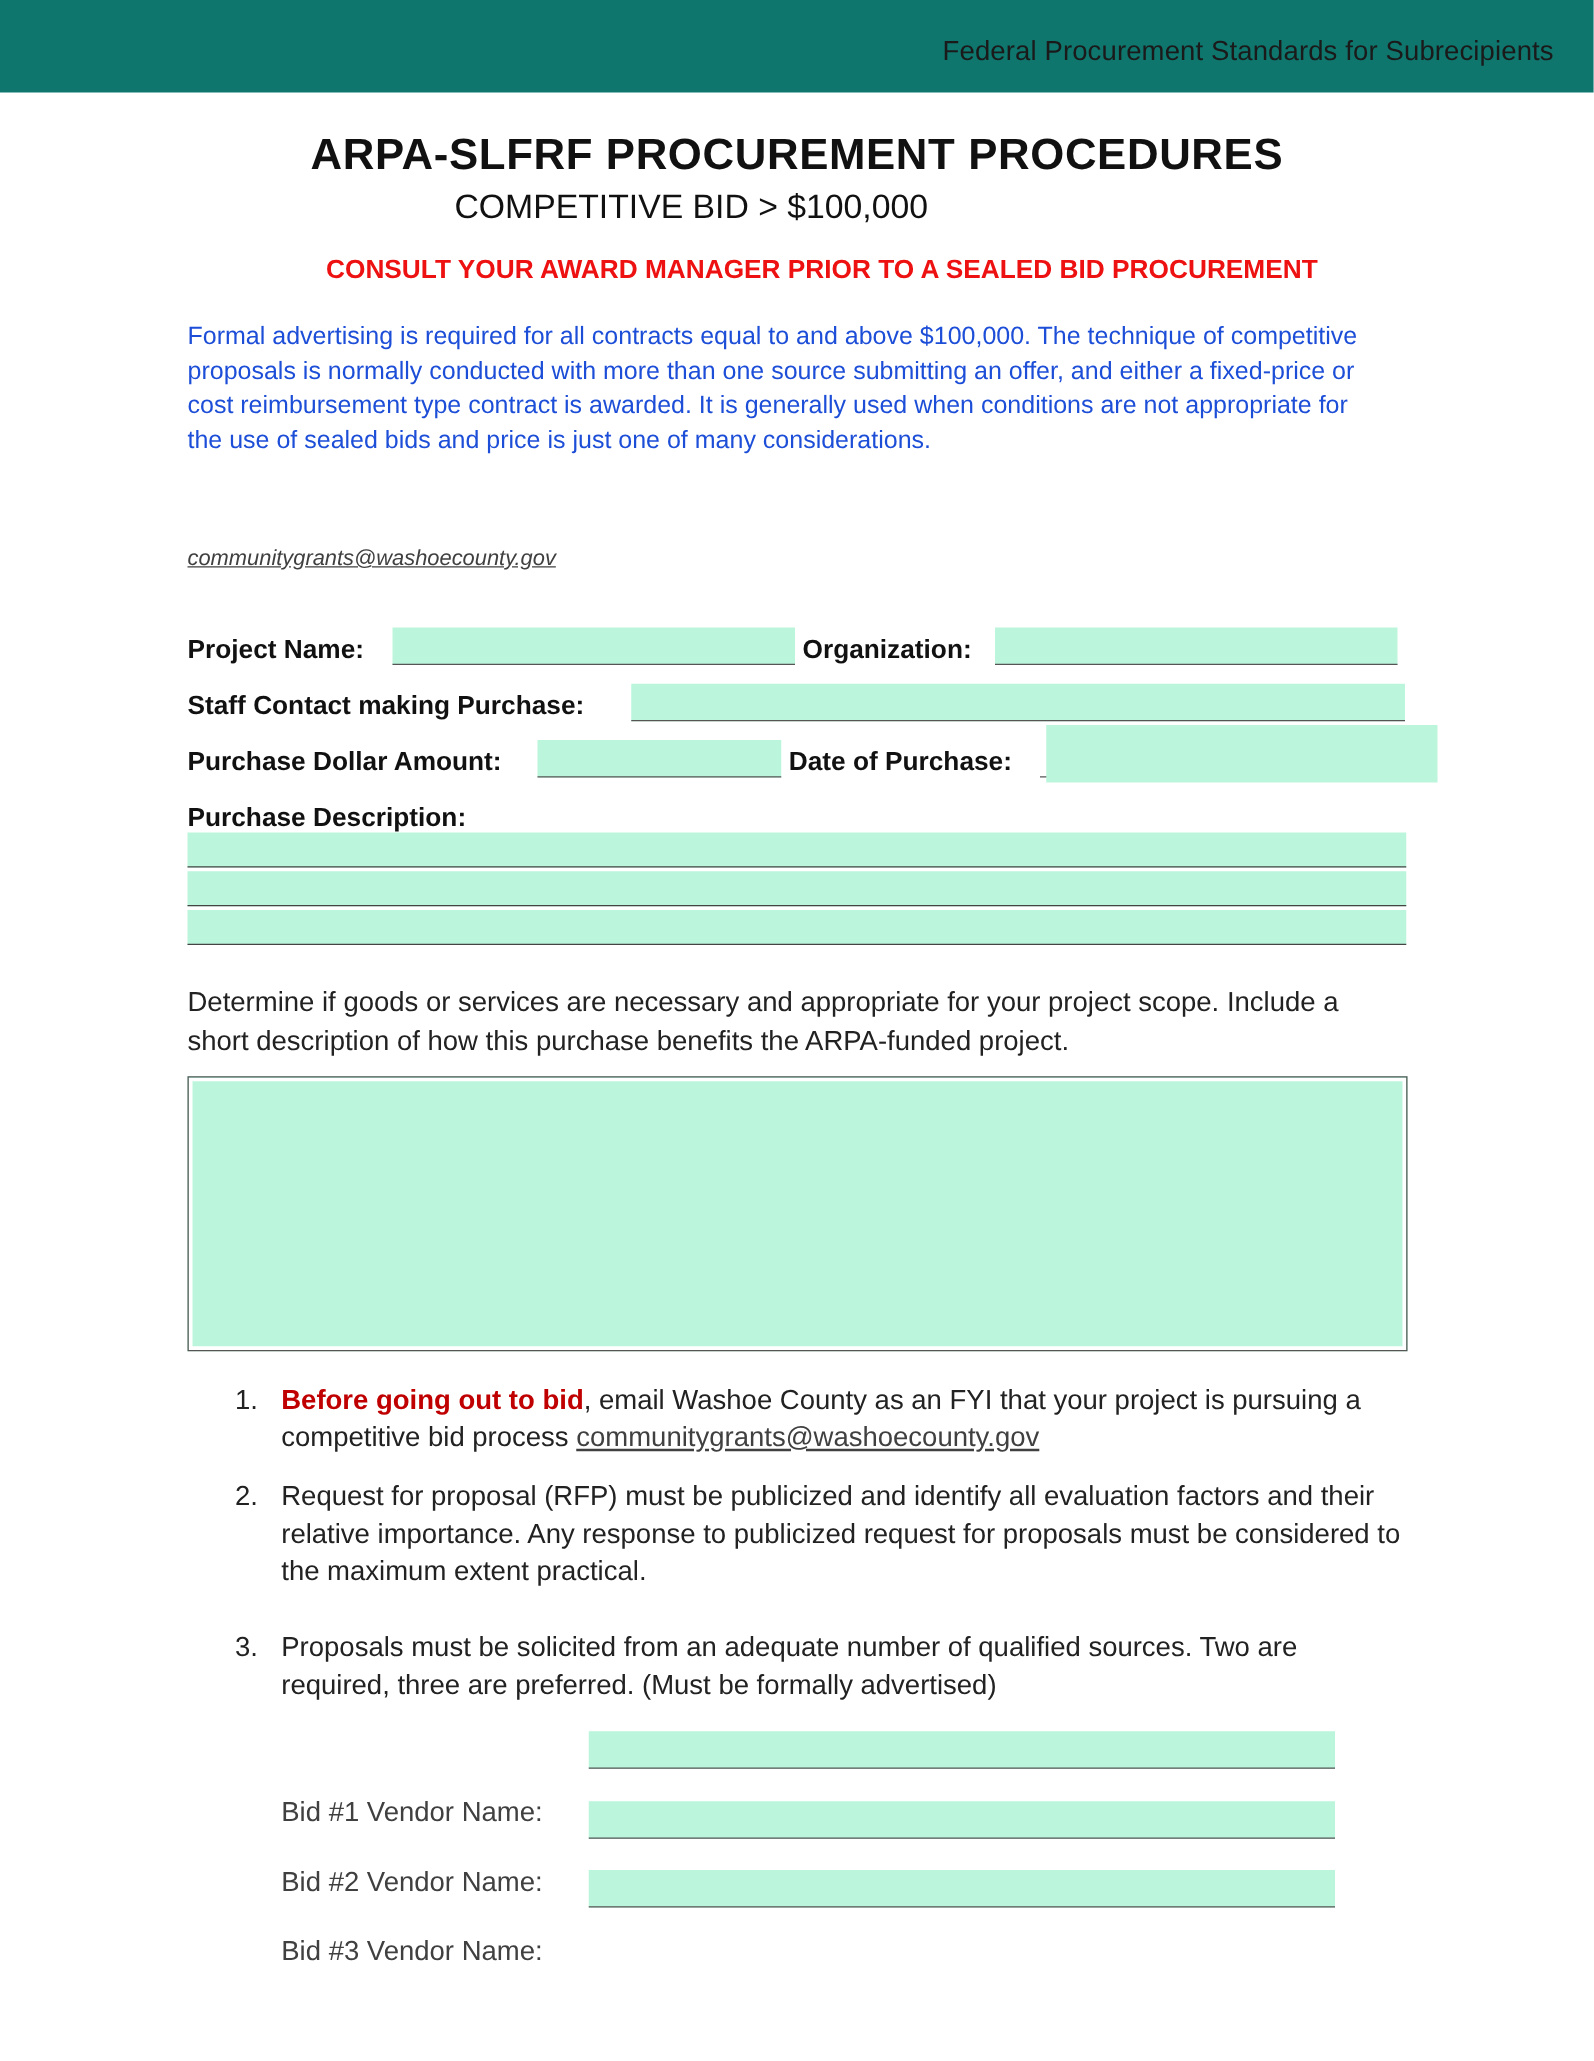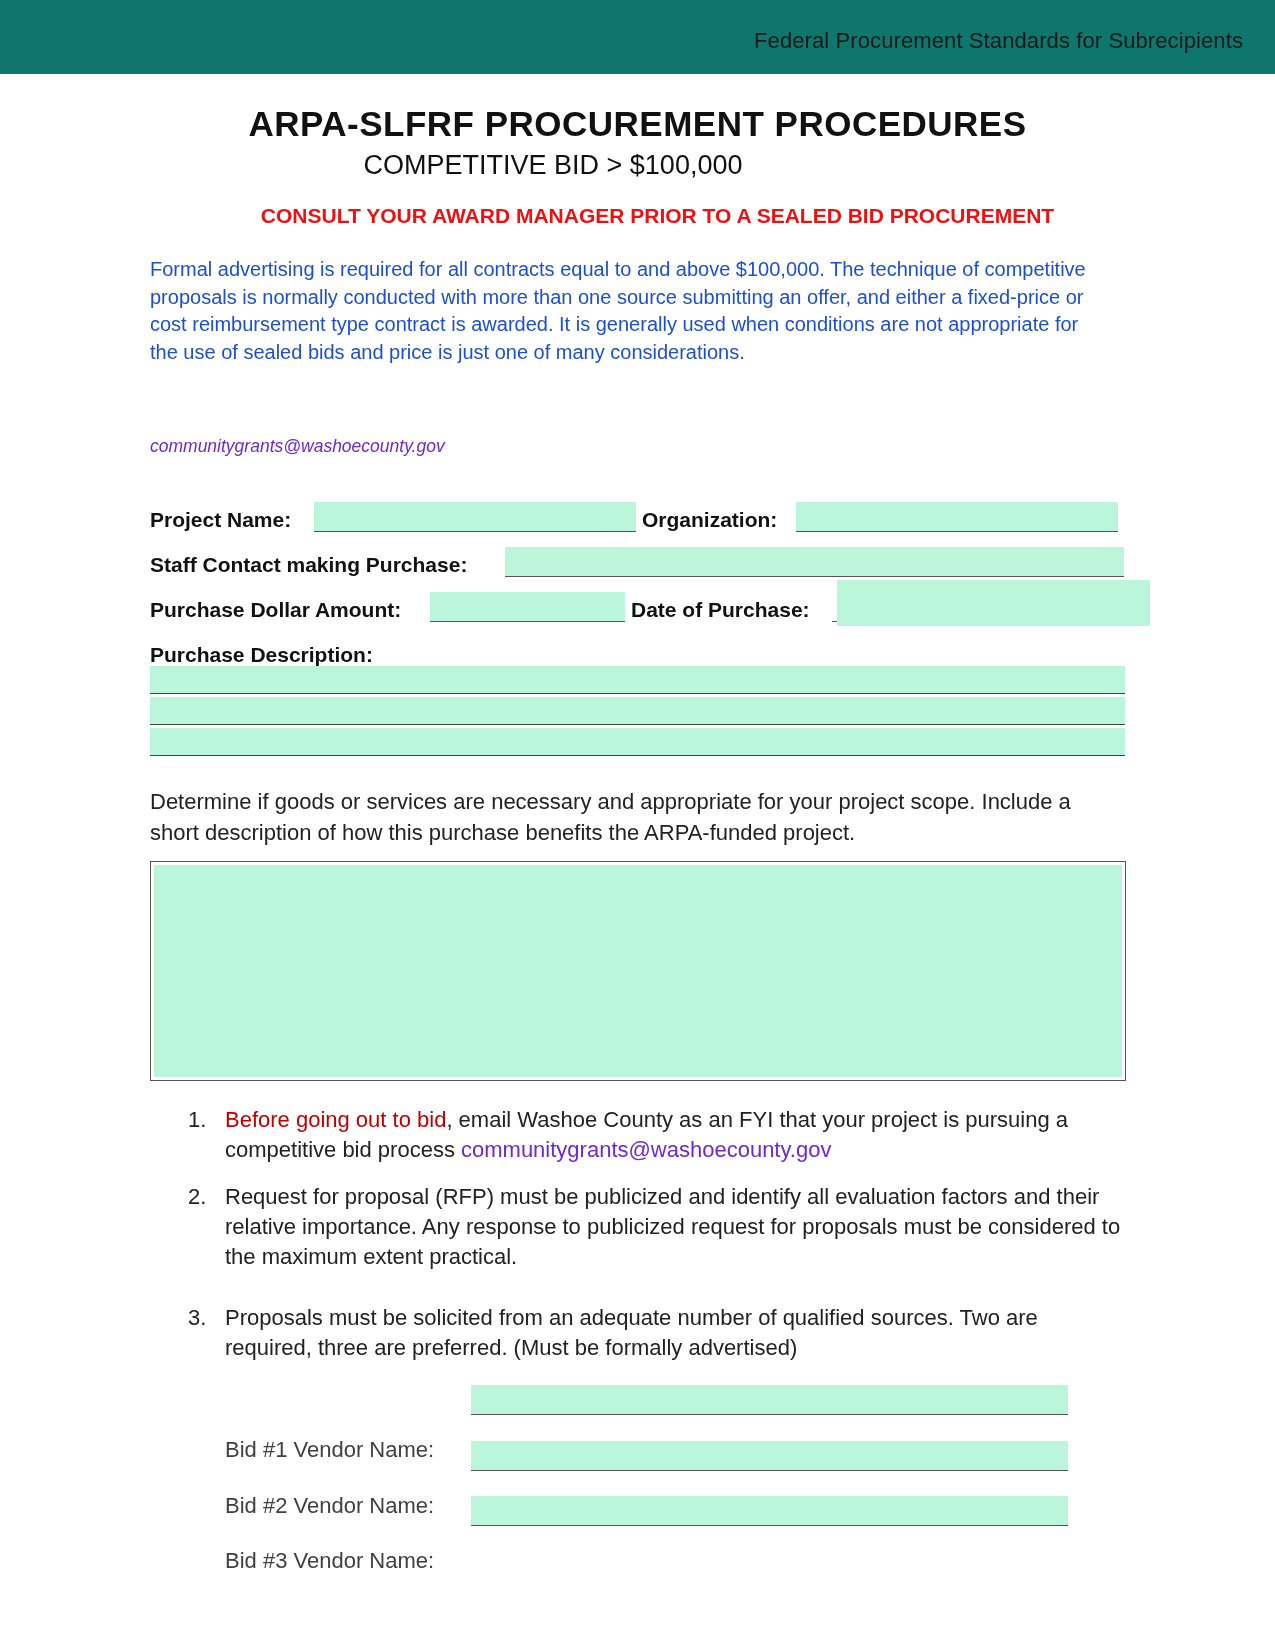--- a/index.html
+++ b/index.html
@@ -5,32 +5,32 @@
   * { box-sizing: border-box; margin: 0; padding: 0; }
   html, body { width: 1275px; height: 1649px; background: #ffffff; }
   body { font-family: "Liberation Sans", "DejaVu Sans", sans-serif; color: #1a1a1a; position: relative; overflow: hidden; }
   .header-band { position: absolute; left: 0; top: 0; width: 1275px; height: 74px; background: #0f766e; }
   .header-text { position: absolute; right: 32px; top: 28px; font-size: 22px; color: #1a1a1a; letter-spacing: 0.1px; }
   .title { position: absolute; left: 0; width: 1275px; top: 104px; text-align: center; font-size: 35px; font-weight: bold; letter-spacing: 0.5px; color: #111; }
   .subtitle { position: absolute; left: 0; width: 1106px; top: 150px; text-align: center; font-size: 27px; color: #111; }
   .warning { position: absolute; left: 0; width: 1275px; top: 204px; text-align: center; font-size: 21px; font-weight: bold; color: #ee1111; margin-left: 20px; }
   .intro { position: absolute; left: 150px; width: 960px; top: 256px; font-size: 20px; line-height: 27.5px; color: #1d4ed8; }
   .note { position: absolute; left: 150px; width: 960px; top: 412px; font-size: 17.5px; line-height: 23px; font-style: italic; color: #222; }
-  .note a, .link { color: #6d28d9; }
+  .note a, .link { color: #404040; text-decoration: underline; }
   .field-label { position: absolute; font-size: 21px; font-weight: bold; color: #111; white-space: nowrap; }
   .field { position: absolute; background: #bbf6dc; border-bottom: 1.5px solid #555; }
   .field.noline { border-bottom: none; }
   .uline { position: absolute; border-bottom: 1.5px solid #555; }
   .desc-line { position: absolute; left: 150px; width: 975px; height: 28px; background: #bbf6dc; border-bottom: 1.5px solid #444; }
   .determine { position: absolute; left: 150px; width: 970px; top: 786px; font-size: 22px; line-height: 31px; color: #222; }
   .benefit-box { position: absolute; left: 150px; top: 861px; width: 976px; height: 220px; background: #bbf6dc; border: 1.5px solid #555; box-shadow: inset 0 0 0 3px #ffffff; }
   .list-item { position: absolute; left: 188px; width: 940px; font-size: 22px; line-height: 30px; color: #222; }
   .list-item .num { position: absolute; left: 0; top: 0; width: 30px; }
   .list-item .body { position: absolute; left: 37px; width: 900px; }
-  .red-bold { color: #c00000; font-weight: normal; }
+  .red-bold { color: #c00000; font-weight: bold; }
   .vendor-label { position: absolute; left: 225px; font-size: 22px; color: #404040; white-space: nowrap; margin-top: 45px; }
 </style>
 </head>
 <body>
 
 <div class="header-band">
   <div class="header-text">Federal Procurement Standards for Subrecipients</div>
 </div>
 
 <div class="title">ARPA-SLFRF PROCUREMENT PROCEDURES</div>

